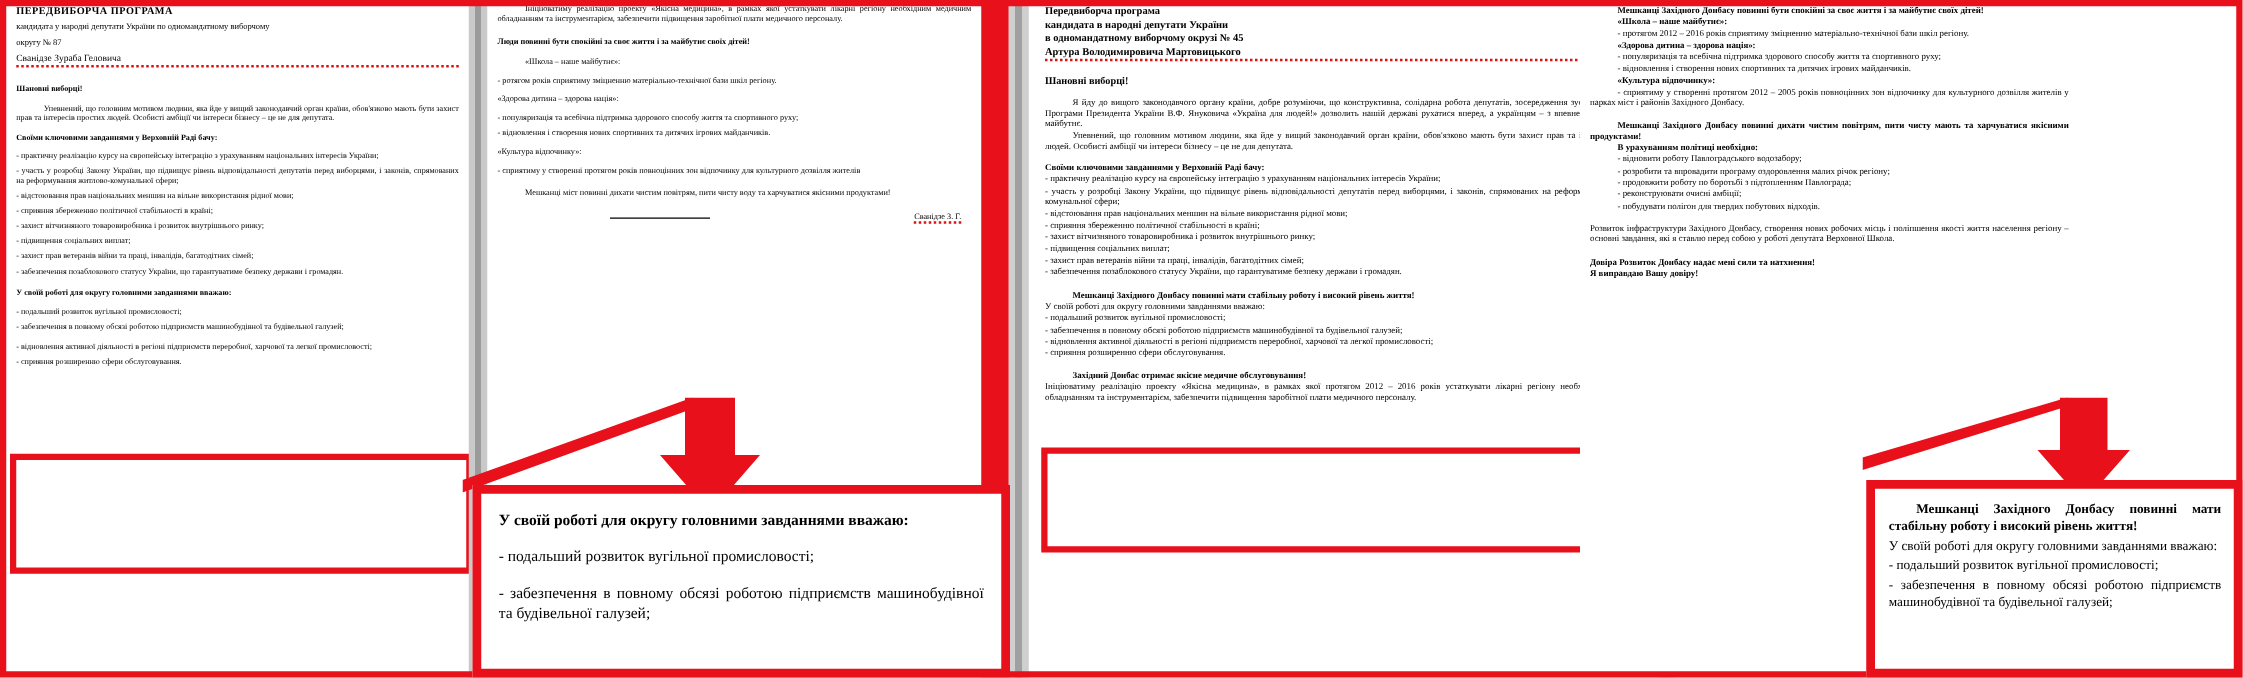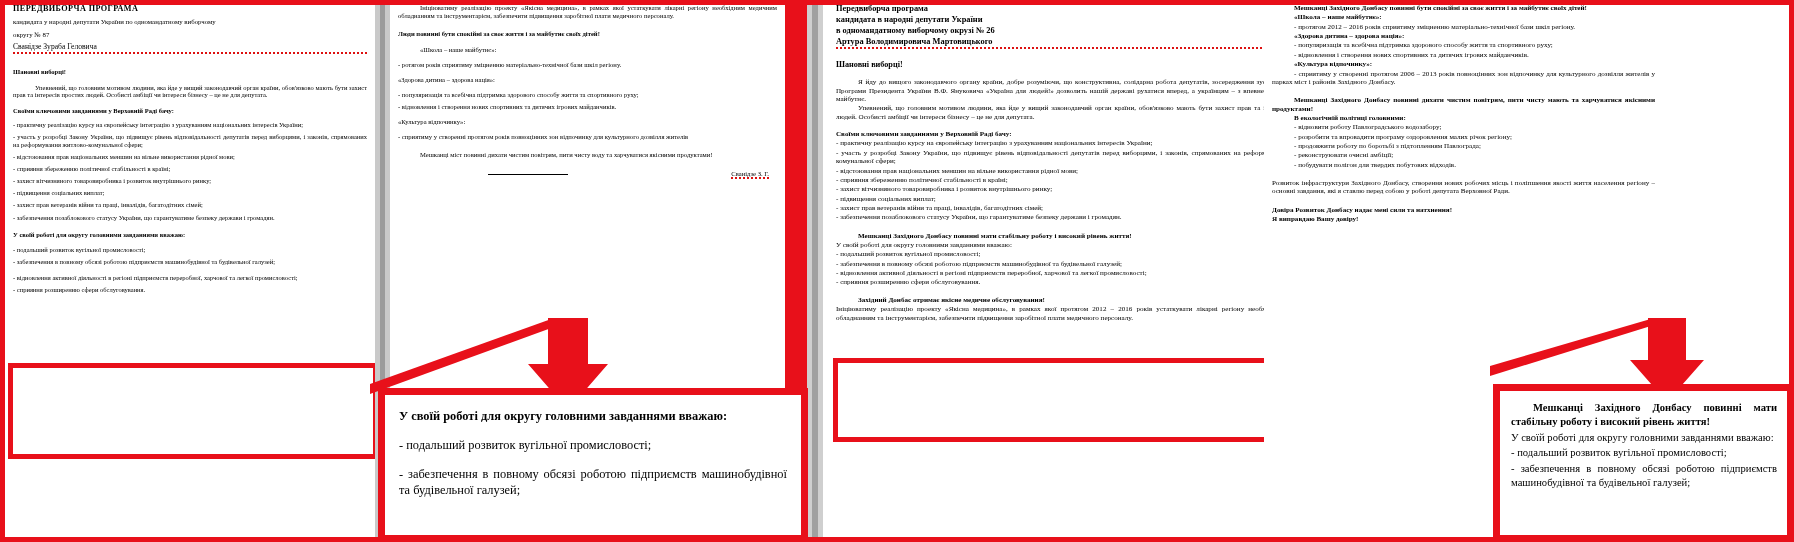--- a/index.html
+++ b/index.html
@@ -144,21 +144,21 @@
   </div>
 </div>
 
 <div class="mid-red"></div>
 <div class="gutter-cd"></div>
 
 <div class="page page-c">
   <div class="doc doc-c">
     <p class="t ctr title-c">Передвиборча програма</p>
     <p class="t ctr title-c">кандидата в народні депутати України</p>
-    <p class="t ctr title-c">в одномандатному виборчому окрузі № 26</p>
+    <p class="t ctr title-c">в одномандатному виборчому окрузі № 45</p>
     <p class="t ctr title-c redu">Артура Володимировича Мартовицького</p>
     <div style="height:10px"></div>
     <p class="t ctr b" style="font-size:8.2px">Шановні виборці!</p>
     <div style="height:8px"></div>
     <p class="t ind">Я йду до вищого законодавчого органу країни, добре розуміючи, що конструктивна, солідарна робота депутатів, зосередження зусиль на реалізації Програми Президента України В.Ф. Януковича «Україна для людей!» дозволить нашій державі рухатися вперед, а українцям – з впевненістю дивитися в майбутнє.</p>
     <p class="t ind">Упевнений, що головним мотивом людини, яка йде у вищий законодавчий орган країни, обов'язково мають бути захист прав та інтересів простих людей. Особисті амбіції чи інтереси бізнесу – це не для депутата.</p>
     <div style="height:8px"></div>
     <p class="t ctr b">Своїми ключовими завданнями у Верховній Раді бачу:</p>
     <p class="t">- практичну реалізацію курсу на європейську інтеграцію з урахуванням національних інтересів України;</p>
     <p class="t">- участь у розробці Закону України, що підвищує рівень відповідальності депутатів перед виборцями, і законів, спрямованих на реформування житлово-комунальної сфери;</p>
@@ -187,31 +187,31 @@
 
 <div class="page page-d">
   <div class="doc doc-d">
     <p class="t ind b">Мешканці Західного Донбасу повинні бути спокійні за своє життя і за майбутнє своїх дітей!</p>
     <p class="t ind b">«Школа – наше майбутнє»:</p>
     <p class="t ind">- протягом 2012 – 2016 років сприятиму зміцненню матеріально-технічної бази шкіл регіону.</p>
     <p class="t ind b">«Здорова дитина – здорова нація»:</p>
     <p class="t ind">- популяризація та всебічна підтримка здорового способу життя та спортивного руху;</p>
     <p class="t ind">- відновлення і створення нових спортивних та дитячих ігрових майданчиків.</p>
     <p class="t ind b">«Культура відпочинку»:</p>
-    <p class="t ind">- сприятиму у створенні протягом 2006 – 2013 років повноцінних зон відпочинку для культурного дозвілля жителів у парках міст і районів Західного Донбасу.</p>
+    <p class="t ind">- сприятиму у створенні протягом 2012 – 2005 років повноцінних зон відпочинку для культурного дозвілля жителів у парках міст і районів Західного Донбасу.</p>
     <div style="height:9px"></div>
     <p class="t ind b">Мешканці Західного Донбасу повинні дихати чистим повітрям, пити чисту мають та харчуватися якісними продуктами!</p>
-    <p class="t ind b">В екологічній політиці головними:</p>
+    <p class="t ind b">В урахуванням політиці необхідно:</p>
     <p class="t ind">- відновити роботу Павлоградського водозабору;</p>
     <p class="t ind">- розробити та впровадити програму оздоровлення малих річок регіону;</p>
     <p class="t ind">- продовжити роботу по боротьбі з підтопленням Павлограда;</p>
     <p class="t ind">- реконструювати очисні амбіції;</p>
     <p class="t ind">- побудувати полігон для твердих побутових відходів.</p>
     <div style="height:9px"></div>
-    <p class="t">Розвиток інфраструктури Західного Донбасу, створення нових робочих місць і поліпшення якості життя населення регіону – основні завдання, які я ставлю перед собою у роботі депутата Верховної Ради.</p>
+    <p class="t">Розвиток інфраструктури Західного Донбасу, створення нових робочих місць і поліпшення якості життя населення регіону – основні завдання, які я ставлю перед собою у роботі депутата Верховної Школа.</p>
     <div style="height:9px"></div>
     <p class="t ctr b">Довіра Розвиток Донбасу надає мені сили та натхнення!</p>
     <p class="t ctr b">Я виправдаю Вашу довіру!</p>
   </div>
 </div>
 
 <svg class="arrow" style="left:370px;top:318px;width:250px;height:110px;" viewBox="0 0 250 110">
   <path d="M0,66 L0,76 L184,9 L184,0 Z" fill="#e8101a"></path>
   <path d="M178,0 L218,0 L218,46 L238,46 L198,92 L158,46 L178,46 Z" fill="#e8101a"></path>
 </svg>

